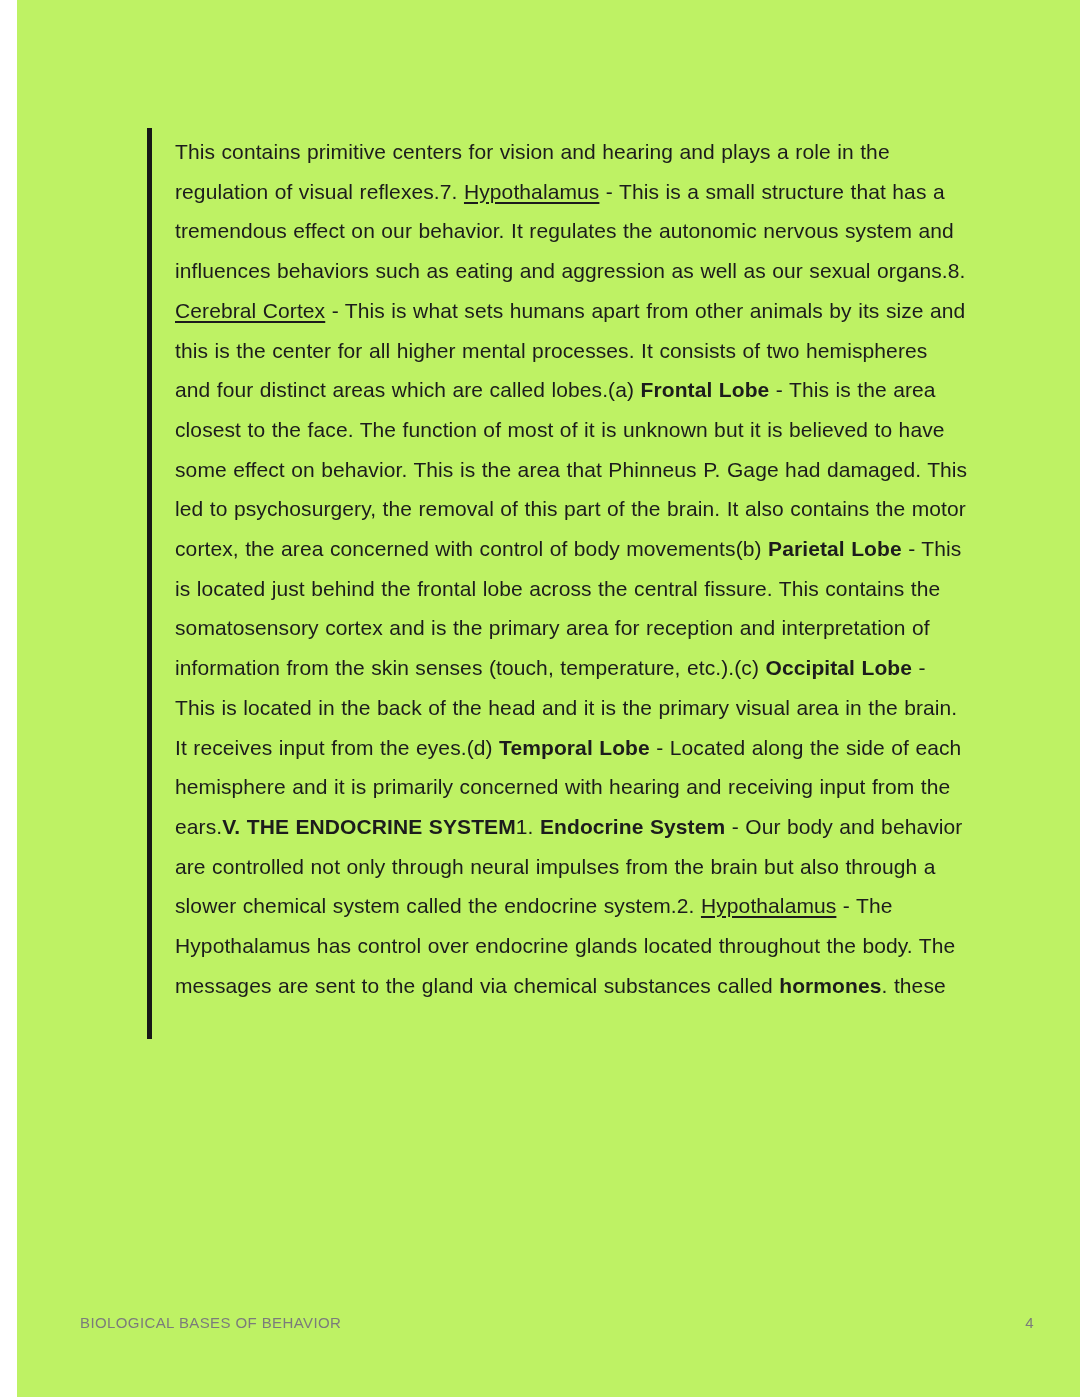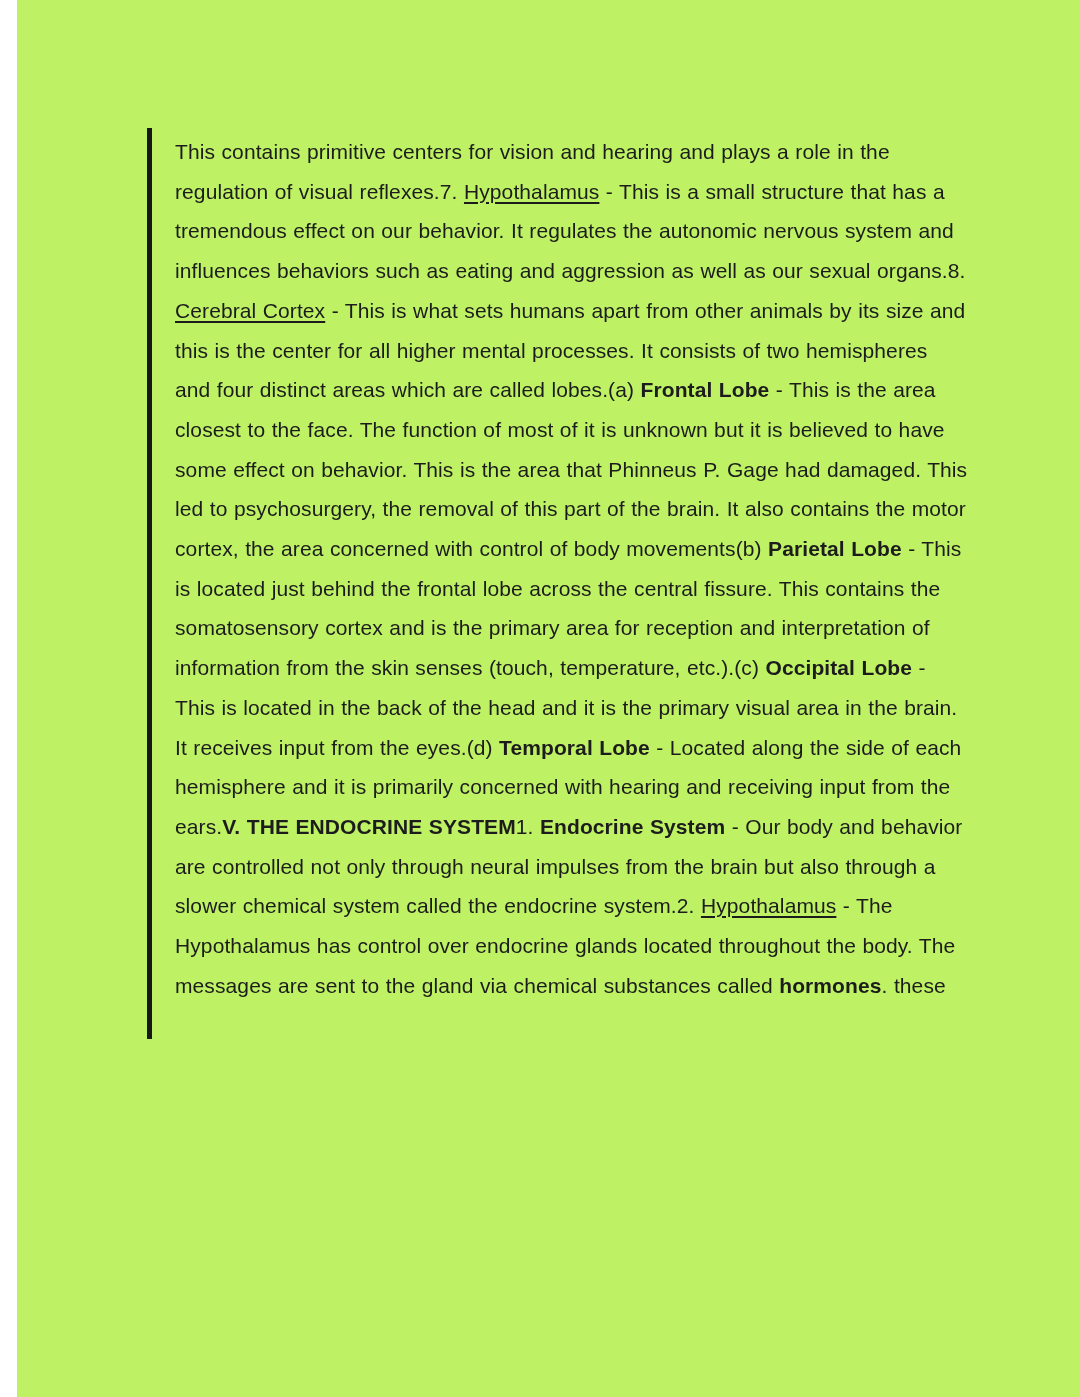--- a/index.html
+++ b/index.html
@@ -57,14 +57,18 @@
 </head>
 <body>
 
 <div class="page">
 
   <div class="quote">
     <div class="quote-bar"></div>
     <div class="quote-text"><span>This contains primitive centers for vision and hearing and plays a role in the regulation of visual reflexes.7. </span><span class="seg-underline">Hypothalamus</span><span> - This is a small structure that has a tremendous effect on our behavior. It regulates the autonomic nervous system and influences behaviors such as eating and aggression as well as our sexual organs.8. </span><span class="seg-underline">Cerebral Cortex</span><span> - This is what sets humans apart from other animals by its size and this is the center for all higher mental processes. It consists of two hemispheres and four distinct areas which are called lobes.(a) </span><span class="seg-bold">Frontal Lobe</span><span> - This is the area closest to the face. The function of most of it is unknown but it is believed to have some effect on behavior. This is the area that Phinneus P. Gage had damaged. This led to psychosurgery, the removal of this part of the brain. It also contains the motor cortex, the area concerned with control of body movements(b) </span><span class="seg-bold">Parietal Lobe</span><span> - This is located just behind the frontal lobe across the central fissure. This contains the somatosensory cortex and is the primary area for reception and interpretation of information from the skin senses (touch, temperature, etc.).(c) </span><span class="seg-bold">Occipital Lobe</span><span> - This is located in the back of the head and it is the primary visual area in the brain. It receives input from the eyes.(d) </span><span class="seg-bold">Temporal Lobe</span><span> - Located along the side of each hemisphere and it is primarily concerned with hearing and receiving input from the ears.</span><span class="seg-bold">V. THE ENDOCRINE SYSTEM</span><span>1. </span><span class="seg-bold">Endocrine System</span><span> - Our body and behavior are controlled not only through neural impulses from the brain but also through a slower chemical system called the endocrine system.2. </span><span class="seg-underline">Hypothalamus</span><span> - The Hypothalamus has control over endocrine glands located throughout the body. The messages are sent to the gland via chemical substances called </span><span class="seg-bold">hormones</span><span>. these</span></div>
   </div>
 
+  <div class="footer">
+    <span class="footer-left">BIOLOGICAL BASES OF BEHAVIOR</span>
+    <span class="footer-right">4</span>
+  </div>
 
 </div>
 
 </body></html>

